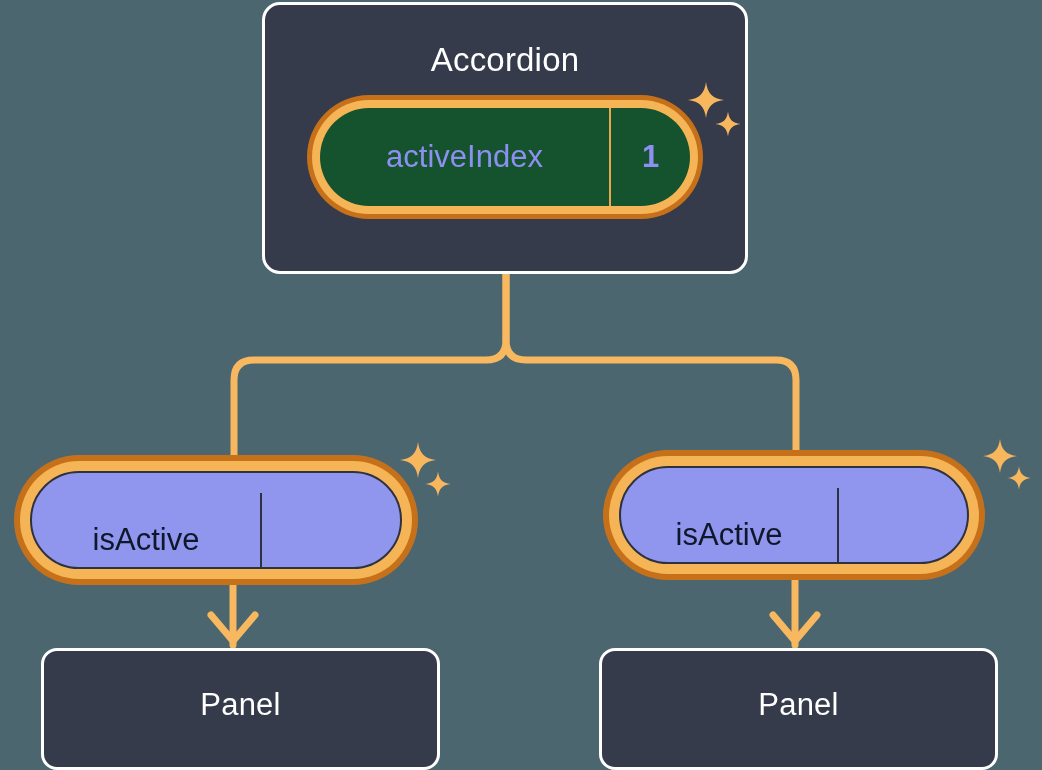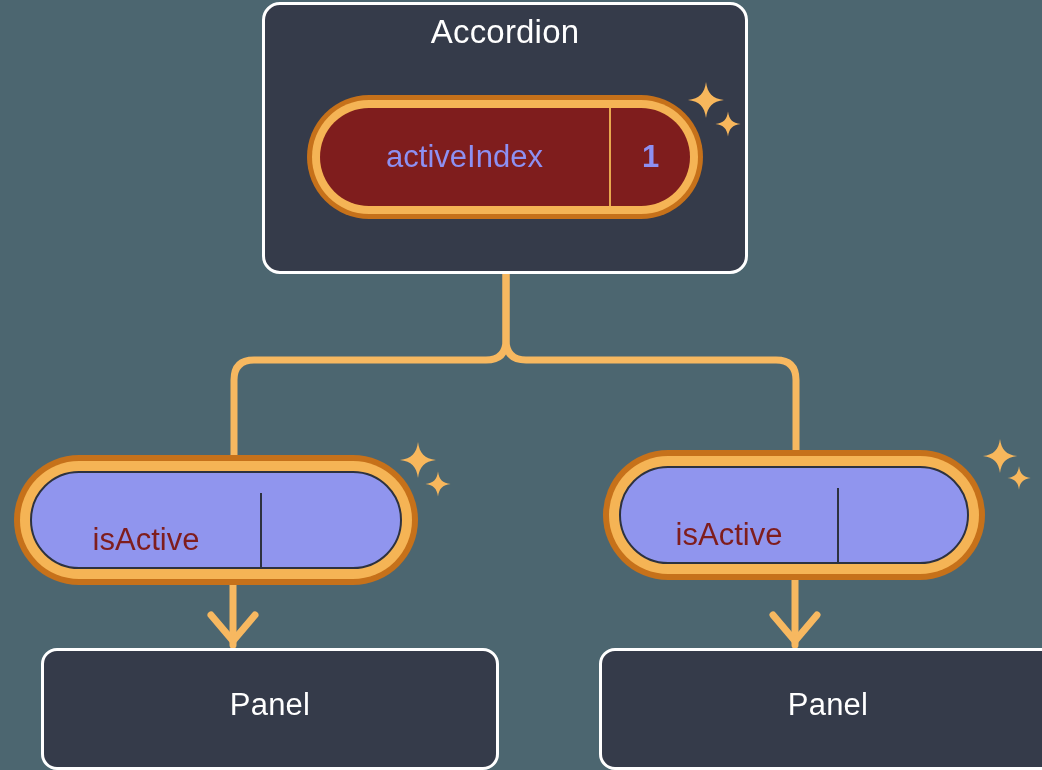--- a/index.html
+++ b/index.html
@@ -45,25 +45,25 @@
     white-space: nowrap;
   }
 
   #accordion-card {
     left: 262px;
     top: 2px;
     width: 486px;
     height: 272px;
   }
   #accordion-card .comp-title {
-    margin-top: 8px;
+    margin-top: 36px;
   }
 
   .panel-card {
-    width: 458px;
+    width: 399px;
     height: 122px;
     border-radius: 16px;
   }
   .panel-card .comp-title {
     margin-top: 36px;
     font-size: 31px;
   }
   #panel-card-left  { left: 41px;  top: 648px; }
   #panel-card-right { left: 599px; top: 648px; }
 
@@ -106,21 +106,21 @@
 
   
   #pill-activeindex {
     left: 307px;
     top: 95px;
     width: 396px;
     height: 124px;
   }
   #pill-activeindex .pill-ring  { background: #c6711a; }
   #pill-activeindex .pill-band  { inset: 5px;  background: #f5b455; }
-  #pill-activeindex .pill-body  { inset: 13px; background: #7f1d1d; }
+  #pill-activeindex .pill-body  { inset: 13px; background: #14532d; }
   #pill-activeindex .pill-key {
     width: 291px;
     color: #8d90f2;
     font-size: 31px;
     border-right: 2px solid #e8a84e;
   }
   #pill-activeindex .pill-val {
     flex: 1;
     color: #8d90f2;
     font-size: 31px;
@@ -130,21 +130,21 @@
   
   .pill-light { height: 130px; }
   .pill-light .pill-ring { background: #c6711a; }
   .pill-light .pill-band { inset: 6px;  background: #f5b455; }
   .pill-light .pill-body {
     inset: 16px;
     background: #9095ee;
     border: 2px solid #2d323f;
   }
   .pill-light .pill-key {
-    color: #7f1d1d;
+    color: #0f172a;
     font-size: 31px;
     border-right: 2px solid #2d323f;
     margin-top: 40px;
   }
   .pill-light .pill-val {
     flex: 1;
     color: #2d323f;
     font-size: 31px;
     font-weight: 700;
   }

